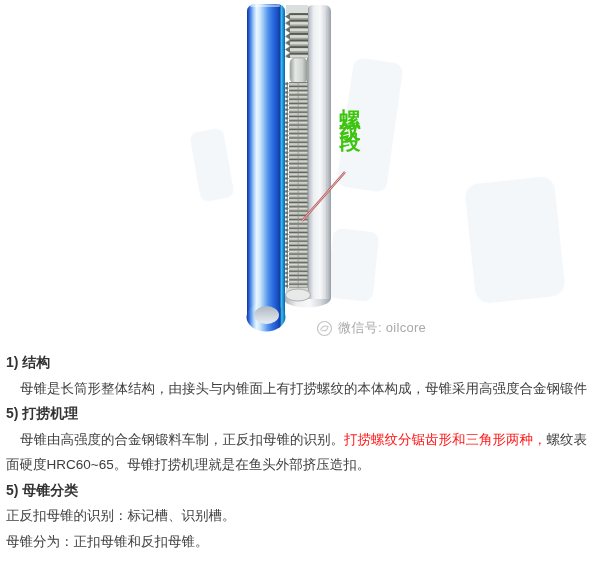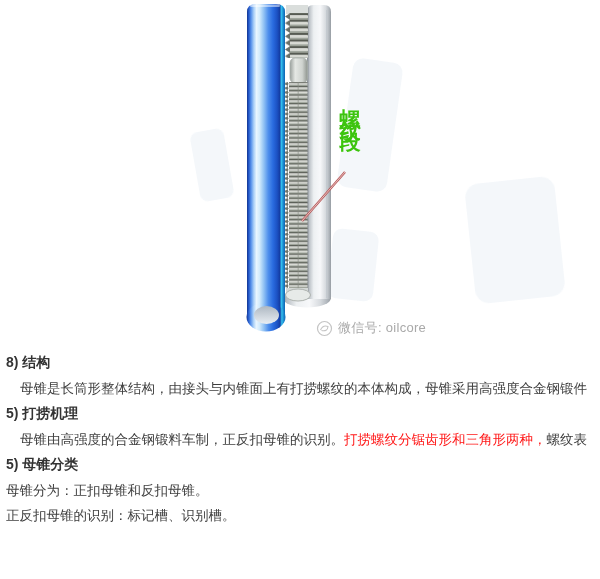--- a/index.html
+++ b/index.html
@@ -132,24 +132,25 @@
     <div class="wm-row">
       <svg width="17" height="17" viewBox="0 0 17 17">
         <circle cx="8.5" cy="8.5" r="7" fill="none" stroke="#c4c4c4" stroke-width="1.2"></circle>
         <path d="M4.5,10 Q7,4.5 12,6.5 Q11.5,12 5.5,10.5" fill="none" stroke="#c4c4c4" stroke-width="1.1"></path>
       </svg>
       <span>微信号: oilcore</span>
     </div>
   </div>
 
   <div class="content">
-    <div class="ln heading">8) 结构</div>
+    <div class="ln heading">1) 结构</div>
     <div class="ln indent">母锥是长筒形整体结构，由接头与内锥面上有打捞螺纹的本体构成，母锥采用高强度合金钢锻件</div>
 
     <div class="ln heading">5) 打捞机理</div>
     <div class="ln indent"><span>母锥由高强度的合金钢锻料车制，正反扣母锥的识别。</span><span class="red">打捞螺纹分锯齿形和三角形两种，</span><span>螺纹表</span></div>
+    <div class="ln">面硬度HRC60~65。母锥打捞机理就是在鱼头外部挤压造扣。</div>
 
     <div class="ln heading">5) 母锥分类</div>
+    <div class="ln">正反扣母锥的识别：标记槽、识别槽。</div>
     <div class="ln">母锥分为：正扣母锥和反扣母锥。</div>
-    <div class="ln">正反扣母锥的识别：标记槽、识别槽。</div>
   </div>
 
 </div>
 
 </body></html>

